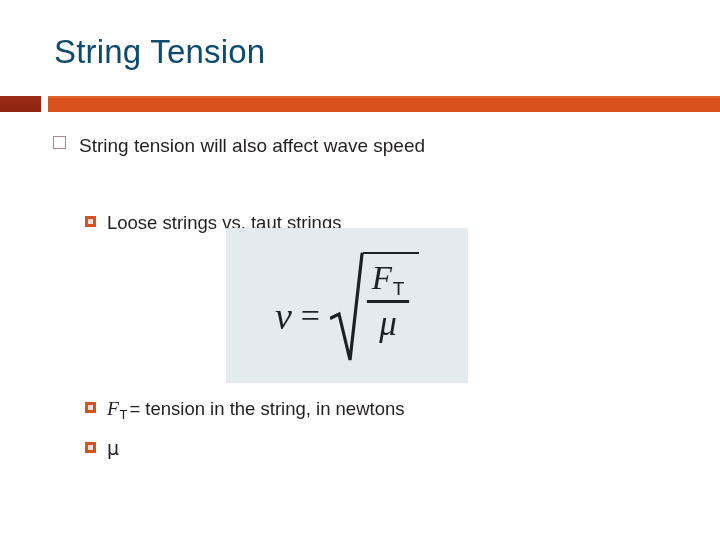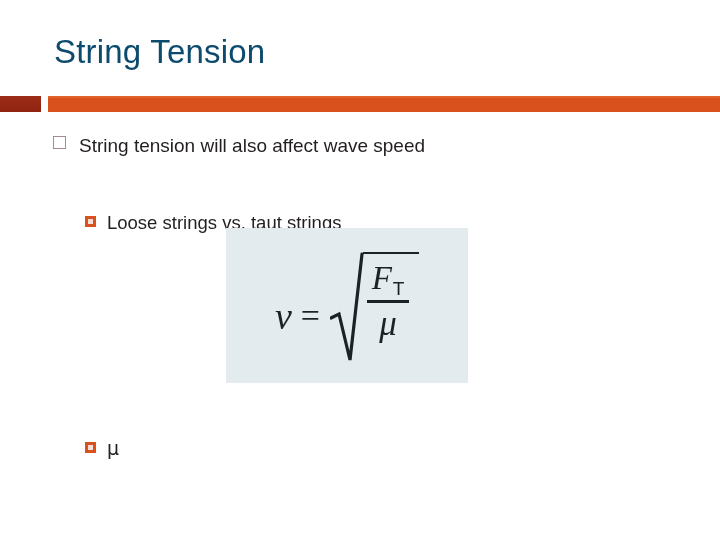--- a/index.html
+++ b/index.html
@@ -276,19 +276,24 @@
             <span>F</span>
               <span class="sub">T</span>
           </span>
           <span class="frac-bar"></span>
           <span class="frac-den">μ</span>
         </span>
       </span>
     </div>
   </div>
 
+  <div class="bullet-row bullet-l2 row-3">
+    <span class="marker"></span>
+    <span class="mi"><span>F</span><span class="sub">T</span></span>
+    <span class="txt">= tension in the string, in newtons</span>
+  </div>
 
   <div class="bullet-row bullet-l2 row-4">
     <span class="marker"></span>
     <span class="mu-upright">μ</span>
   </div>
 
 </div>
 
 </body></html>

